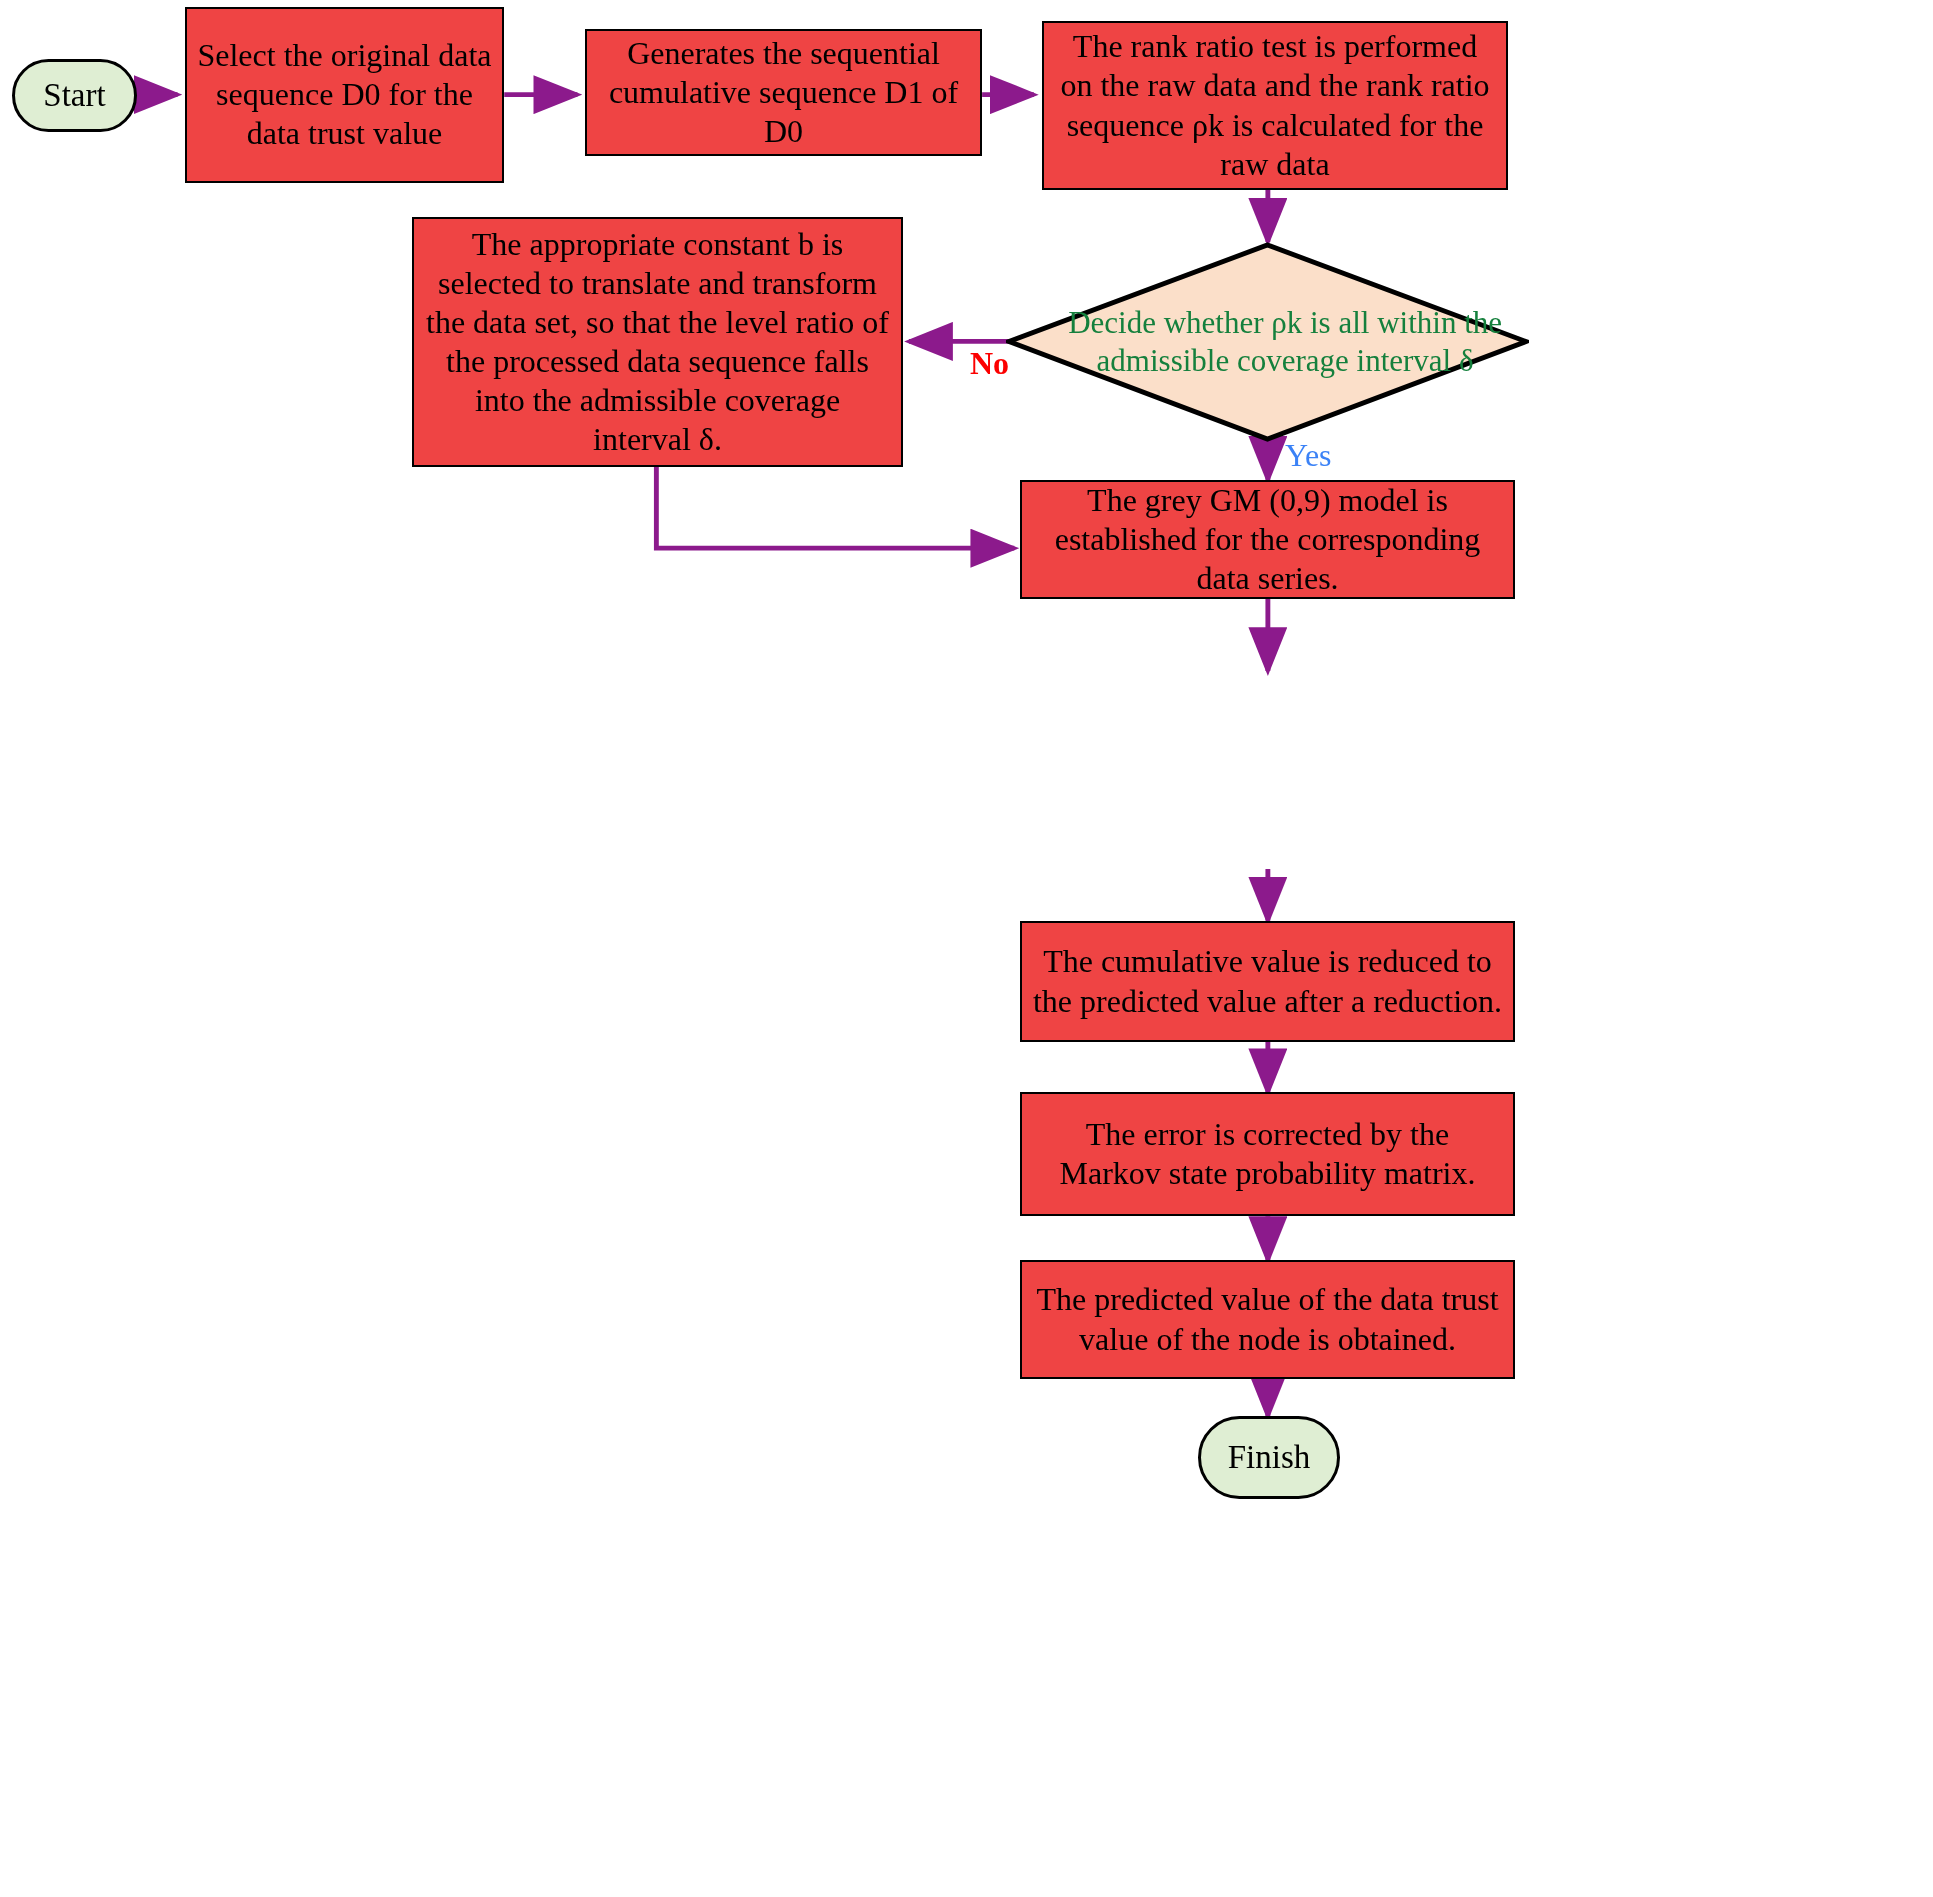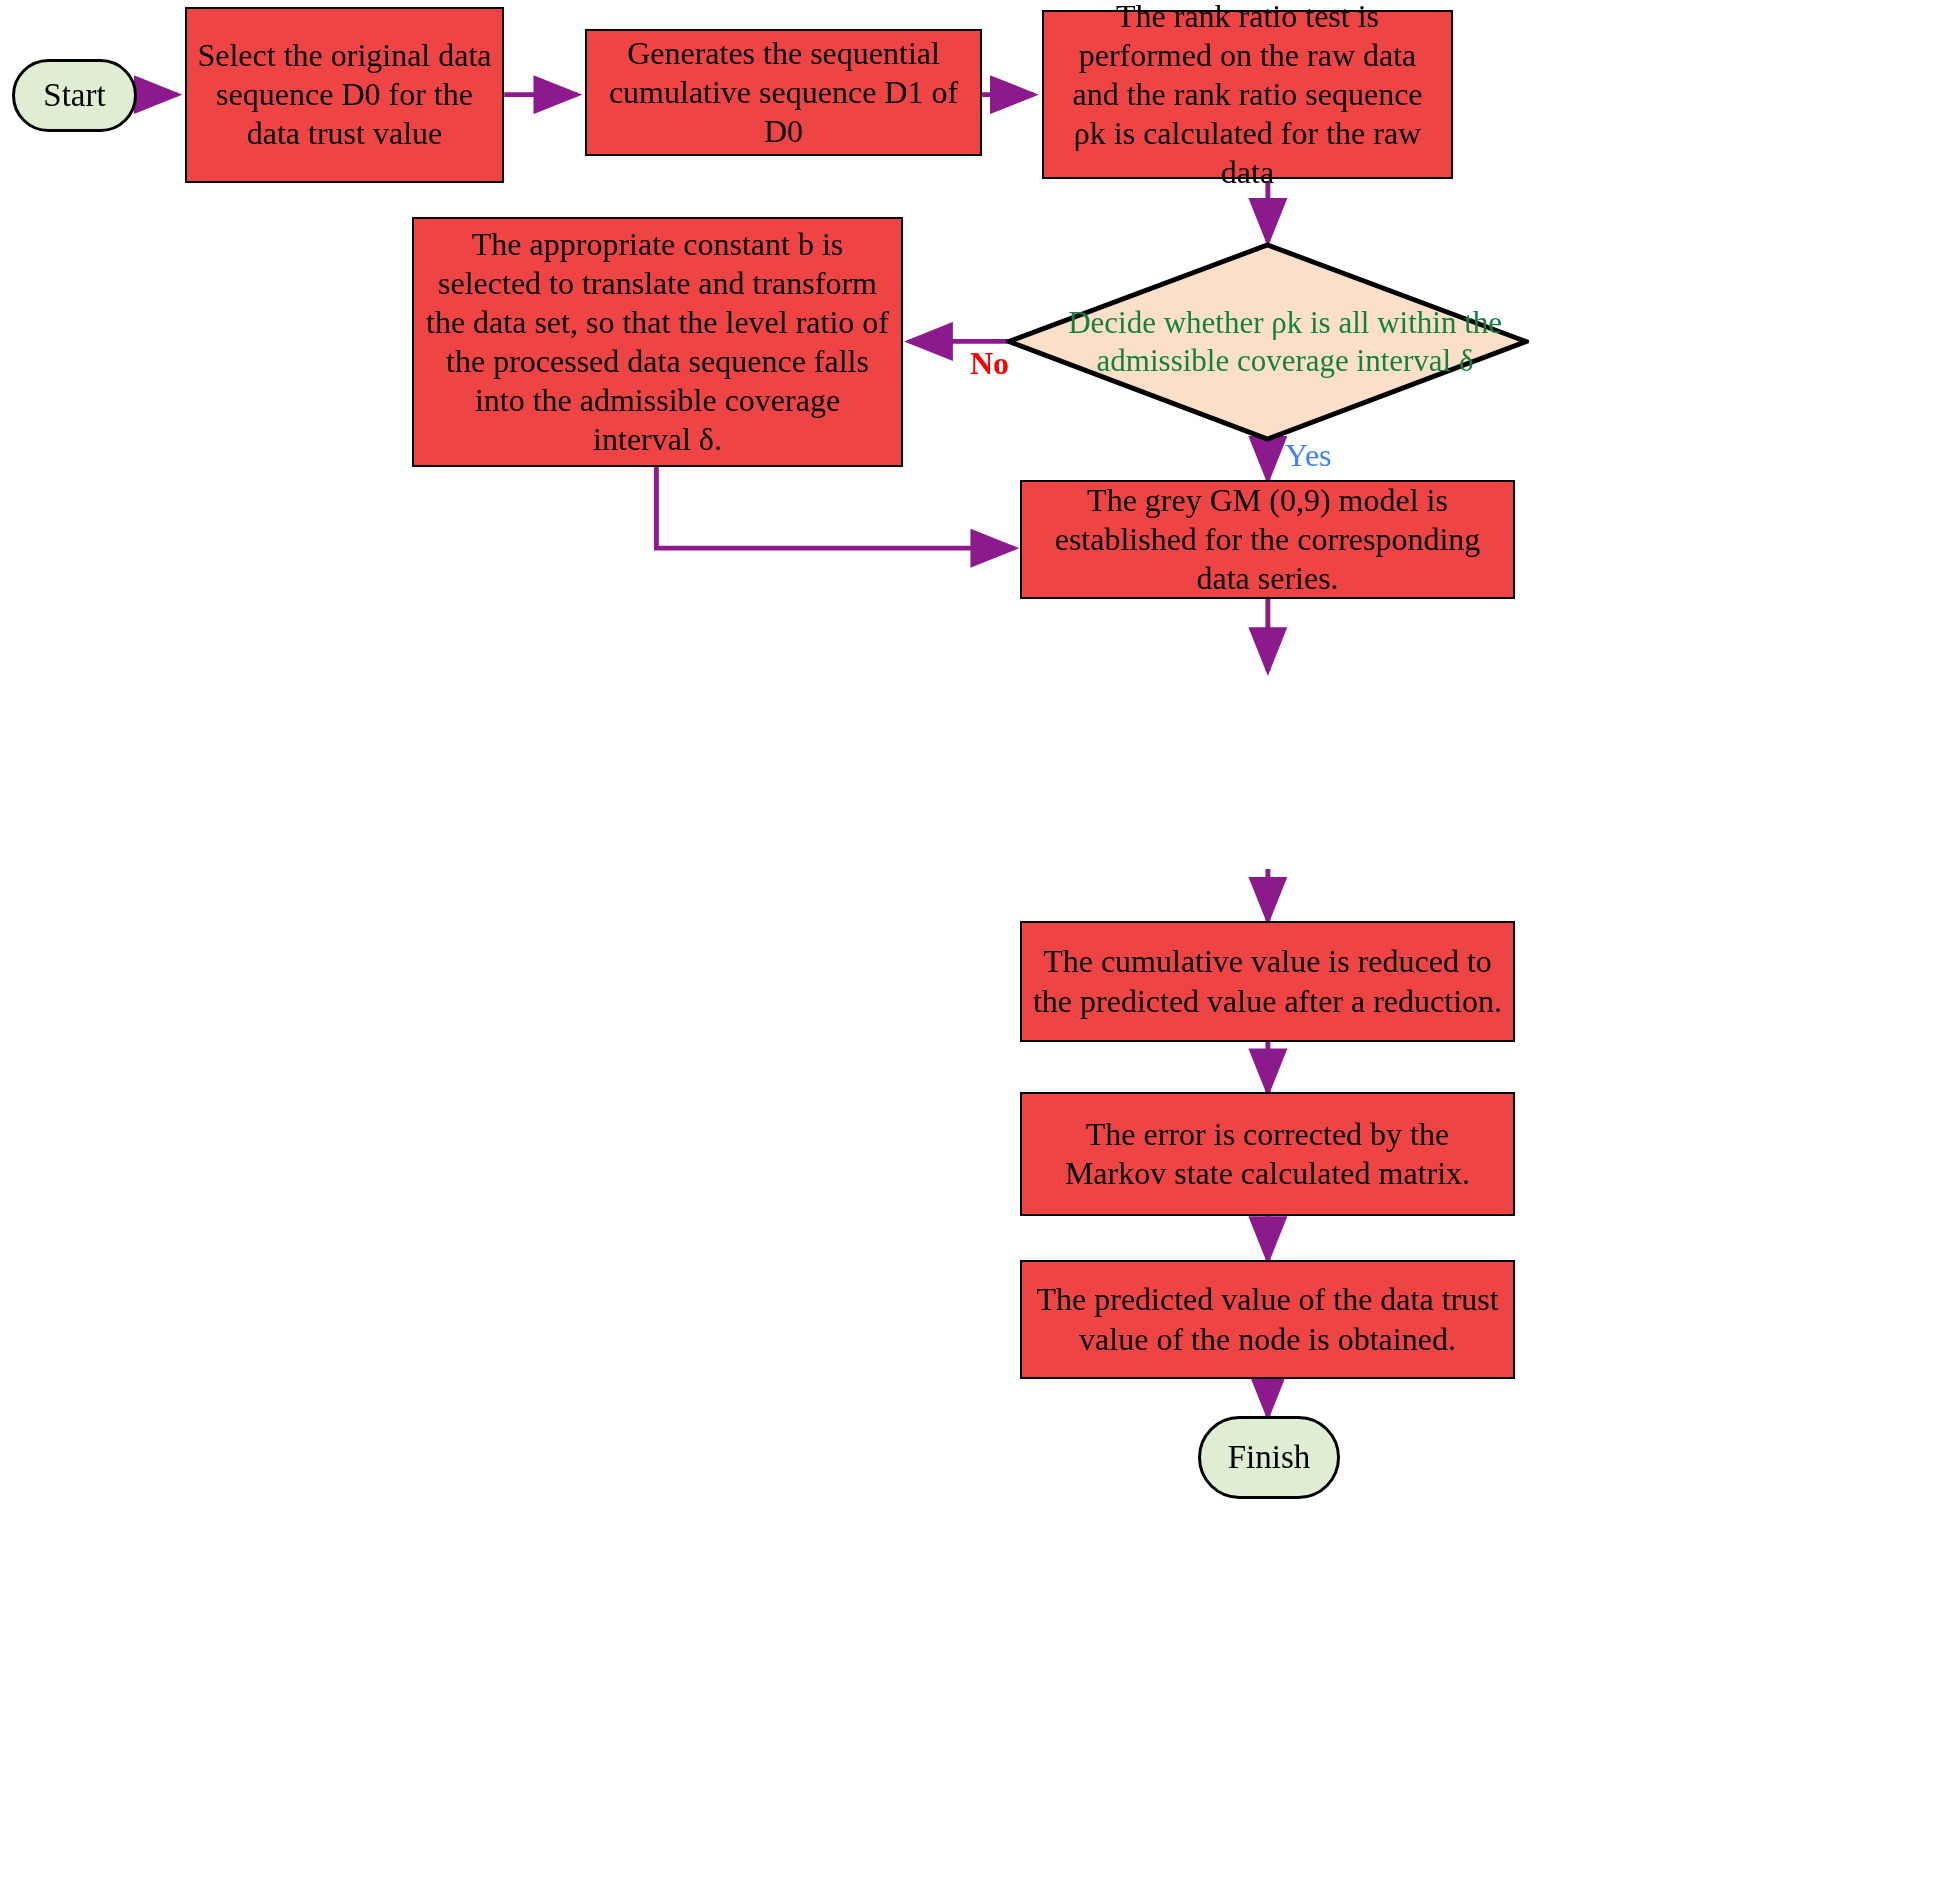--- a/index.html
+++ b/index.html
@@ -104,21 +104,21 @@
   </div>
 
   <div class="node process" style="left:185px; top:6.8px; width:319px; height:176px;">
     <span>Select the original data sequence D0 for the data trust value</span>
   </div>
 
   <div class="node process" style="left:585px; top:29px; width:397px; height:127px;">
     <span>Generates the sequential cumulative sequence D1 of  D0</span>
   </div>
 
-  <div class="node process" style="left:1042px; top:10px; width:411px; height:169px;">
+  <div class="node process" style="left:1042px; top:21px; width:466px; height:169px;">
     <span>The rank ratio test is performed on the raw data and the rank ratio sequence ρk is calculated for the raw data</span>
   </div>
 
   <div class="decision-wrap" style="left:1006px; top:242px; width:523px; height:200px;">
     <svg width="523" height="200" viewBox="0 0 536 205">
       <polygon points="268,3 533,102 268,202 3,102" fill="#fbdfc9" stroke="#000000" stroke-width="5"></polygon>
     </svg>
     <div class="decision-label" style="padding:0 17.6px;">Decide whether ρk is all within the admissible coverage interval δ</div>
   </div>
 
@@ -129,21 +129,21 @@
   <div class="node process" style="left:1020px; top:480px; width:495px; height:119px;">
     <span>The grey GM (0,9) model is established for the corresponding data series.</span>
   </div>
 
 
   <div class="node process" style="left:1020px; top:921px; width:495px; height:121px;">
     <span>The cumulative value is reduced to the predicted value after a reduction.</span>
   </div>
 
   <div class="node process" style="left:1020px; top:1092px; width:495px; height:124px;">
-    <span>The error is corrected by the Markov state calculated matrix.</span>
+    <span>The error is corrected by the Markov state probability matrix.</span>
   </div>
 
   <div class="node process" style="left:1020px; top:1260px; width:495px; height:119px;">
     <span>The predicted value of the data trust value of the node is obtained.</span>
   </div>
 
   <div class="node terminator" style="left:1198px; top:1416px; width:142px; height:83px;">
     <span>Finish</span>
   </div>
 

